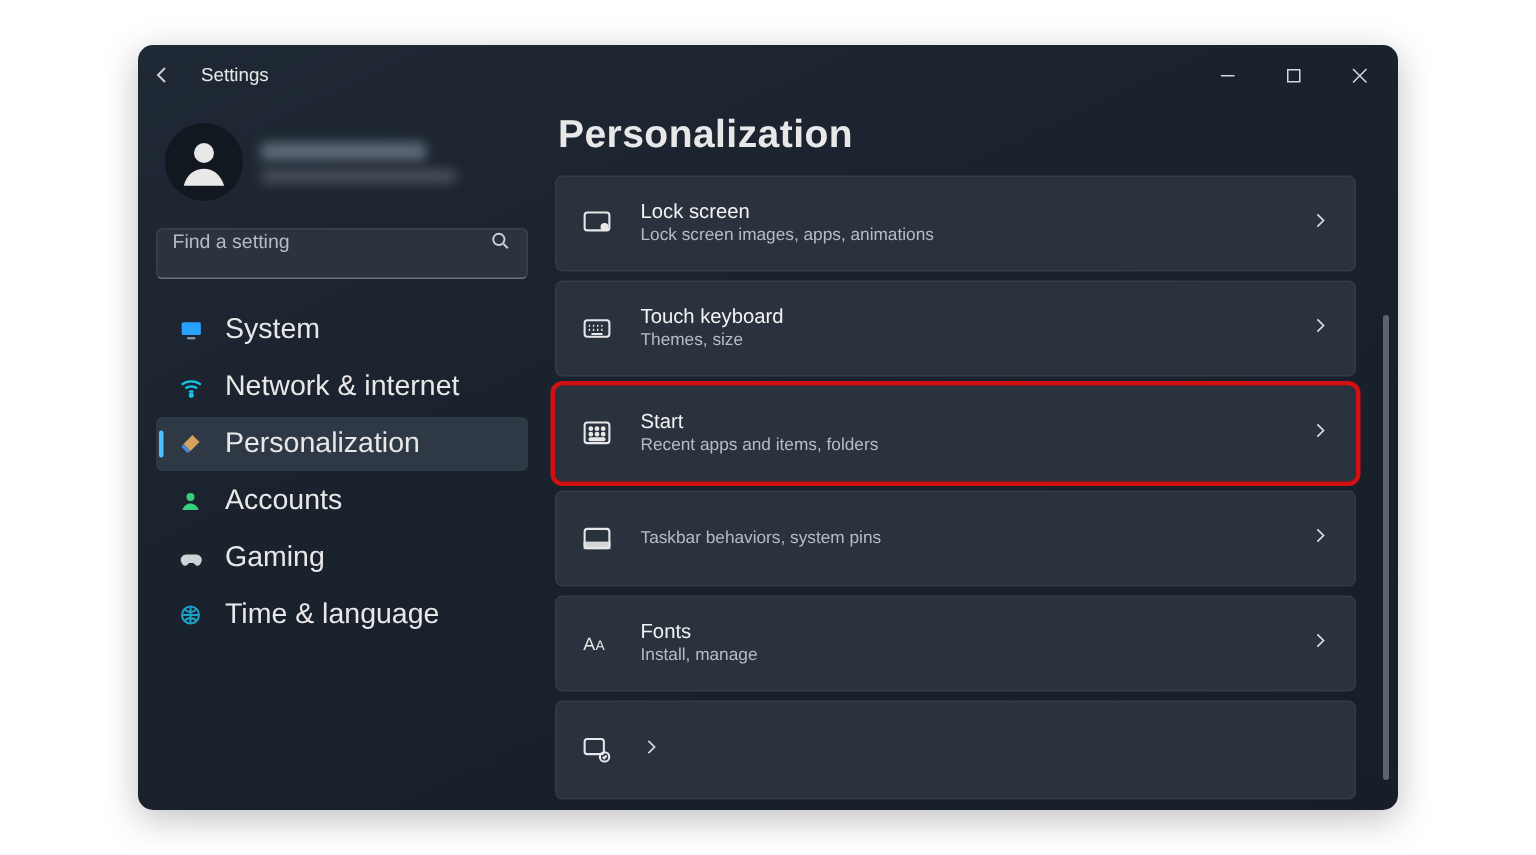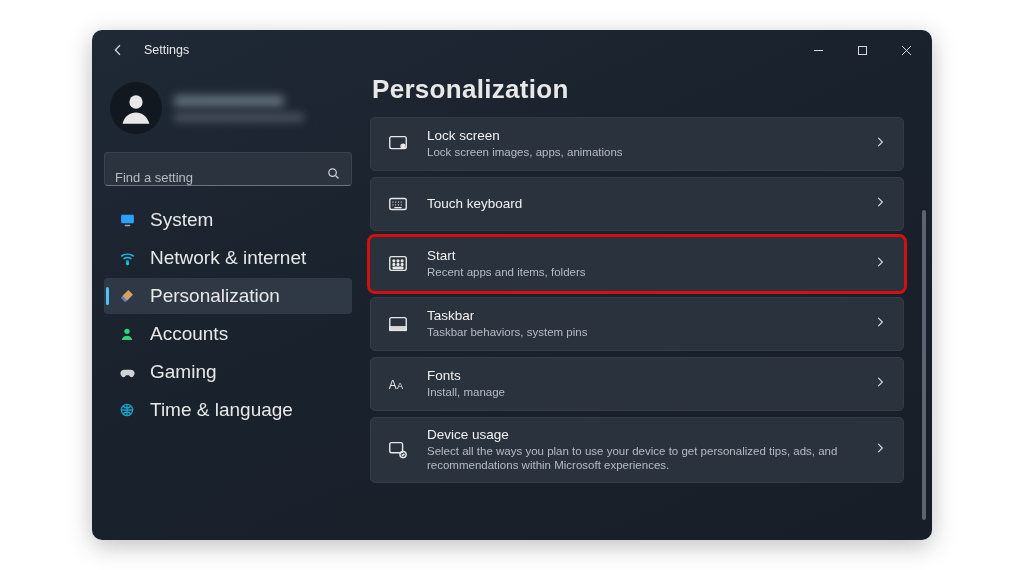--- a/index.html
+++ b/index.html
@@ -9,21 +9,21 @@
     width: 840px; height: 510px;
     background: linear-gradient(155deg, #1f2935 0%, #1a222d 40%, #171e28 100%);
     border-radius: 10px;
     position: relative;
     color: #e8e8e8;
     box-shadow: 0 6px 24px rgba(0,0,0,0.25);
     overflow: hidden;
   }
   
   .titlebar {
-    height: 40px; display: flex; align-items: center; padding: 0 4px 0 14px;
+    height: 40px; display: flex; align-items: center; padding: 0 4px 0 4px;
   }
   .back-arrow { width: 24px; height: 24px; display:flex; align-items:center; justify-content:center; color:#d0d0d0; }
   .title-label { font-size: 12.5px; margin-left: 14px; color: #e8e8e8; }
   .win-controls { margin-left: auto; display: flex; }
   .win-btn { width: 44px; height: 32px; display:flex; align-items:center; justify-content:center; color:#d8d8d8; }
   .win-btn svg { width: 11px; height: 11px; }
 
   .body { display: flex; height: calc(100% - 40px); }
 
   
@@ -33,21 +33,21 @@
     width: 52px; height: 52px; border-radius: 50%;
     background: #111820; display:flex; align-items:center; justify-content:center; position:relative;
   }
   .avatar svg { width: 38px; height: 38px; }
   .profile-text .pname { width: 110px; height: 12px; background:#5f6b78; filter:blur(4px); border-radius:3px; margin-bottom:6px;}
   .profile-text .pemail{ width: 130px; height: 9px; background:#49525d; filter:blur(4px); border-radius:3px;}
 
   .search {
     margin-top: 4px;
     height: 34px; background: #2b333e; border: 1px solid #3a424d; border-radius: 4px;
-    display:flex; align-items:flex-end; padding: 0 10px; gap:10px; border-bottom: 1px solid #6d7580;
+    display:flex; align-items:flex-start; padding: 0 10px; gap:10px; border-bottom: 1px solid #6d7580;
   }
   .search input {
     flex:1; background: transparent; border:none; outline:none; color:#e8e8e8; font-size:13px;
   }
   .search input::placeholder { color:#b7bcc2; }
   .search .sicon { color:#cfd2d6; }
 
   .nav { margin-top: 16px; display:flex; flex-direction:column; gap:2px; }
   .nav-item {
     height: 36px; border-radius: 4px; display:flex; align-items:center; gap:14px;
@@ -67,21 +67,21 @@
   .nav-icon.green  { color:#36d07d; }
   .nav-icon.teal   { color:#1aa1c6; }
   .nav-icon.gray   { color:#cfd2d6; }
   .nav-icon.mon    { color:#2aa0ff; }
 
   
   .content { flex:1; padding: 0 28px 0 6px; position:relative; }
   .content h1 { font-size: 26px; font-weight: 600; letter-spacing: .3px; margin: 4px 0 12px 2px; }
   .cards { display:flex; flex-direction:column; gap:6px; }
   .card {
-    background:#2a323e; border:1px solid #343c48; border-radius:5px; height:54px;
+    background:#2a323e; border:1px solid #343c48; border-radius:5px; height:64px;
     display:flex; align-items:center; padding: 0 16px 0 14px; gap:16px; cursor:pointer;
   }
   .card.tall { height:66px; }
   .card .cicon { width:26px; display:flex; align-items:center; justify-content:center; color:#e8e8e8;}
   .card .ctext { flex:1; min-width:0; }
   .card .ctitle { font-size:13.5px; color:#f2f2f2; line-height:1.25; }
   .card .csub   { font-size:11.5px; color:#b6bcc4; line-height:1.25; }
   .card .chev   { color:#d7dbe0; }
   .card.highlight { outline: 3px solid #d11111; outline-offset: 0; border-color: transparent; }
 
@@ -230,20 +230,21 @@
 
           <div class="card">
             <span class="cicon">
               <svg viewBox="0 0 24 24" width="22" height="22" fill="none" stroke="currentColor" stroke-width="1.5">
                   <rect x="3" y="6" width="18" height="12" rx="2"></rect>
                   <path d="M6 10h1M9 10h1M12 10h1M15 10h1M18 10h0M6 13h1M9 13h1M12 13h1M15 13h1M8 16h8" stroke-width="1.5"></path>
                 </svg>
             </span>
             <div class="ctext">
               <div class="ctitle">Touch keyboard</div>
+              <div class="csub">Themes, size</div>
             </div>
             <span class="chev">
               <svg viewBox="0 0 24 24" width="14" height="14" fill="none" stroke="currentColor" stroke-width="2">
                   <path d="M9 5l7 7-7 7"></path>
                 </svg>
             </span>
           </div>
 
           <div class="card highlight">
             <span class="cicon">
@@ -270,21 +271,20 @@
           </div>
 
           <div class="card">
             <span class="cicon">
               <svg viewBox="0 0 24 24" width="22" height="22" fill="none" stroke="currentColor" stroke-width="1.5">
                   <rect x="3" y="5" width="18" height="14" rx="2"></rect>
                   <rect x="3" y="15" width="18" height="4" fill="currentColor" opacity=".9"></rect>
                 </svg>
             </span>
             <div class="ctext">
-              <div class="ctitle">Taskbar</div>
               <div class="csub">Taskbar behaviors, system pins</div>
             </div>
             <span class="chev">
               <svg viewBox="0 0 24 24" width="14" height="14" fill="none" stroke="currentColor" stroke-width="2">
                   <path d="M9 5l7 7-7 7"></path>
                 </svg>
             </span>
           </div>
 
           <div class="card">
@@ -306,24 +306,20 @@
           </div>
 
           <div class="card tall">
             <span class="cicon">
               <svg viewBox="0 0 24 24" width="22" height="22" fill="none" stroke="currentColor" stroke-width="1.5">
                   <rect x="3" y="4" width="14" height="11" rx="2"></rect>
                   <circle cx="17.5" cy="17" r="3.4"></circle>
                   <path d="M16.2 17l1 1 1.8-2" stroke-width="1.6"></path>
                 </svg>
             </span>
-            <div class="ctext">
-              <div class="ctitle">Device usage</div>
-              <div class="csub">Select all the ways you plan to use your device to get personalized tips, ads, and recommendations within Microsoft experiences.</div>
-            </div>
             <span class="chev">
               <svg viewBox="0 0 24 24" width="14" height="14" fill="none" stroke="currentColor" stroke-width="2">
                   <path d="M9 5l7 7-7 7"></path>
                 </svg>
             </span>
           </div>
 
         </div>
 
         <div class="scrollbar"></div>

